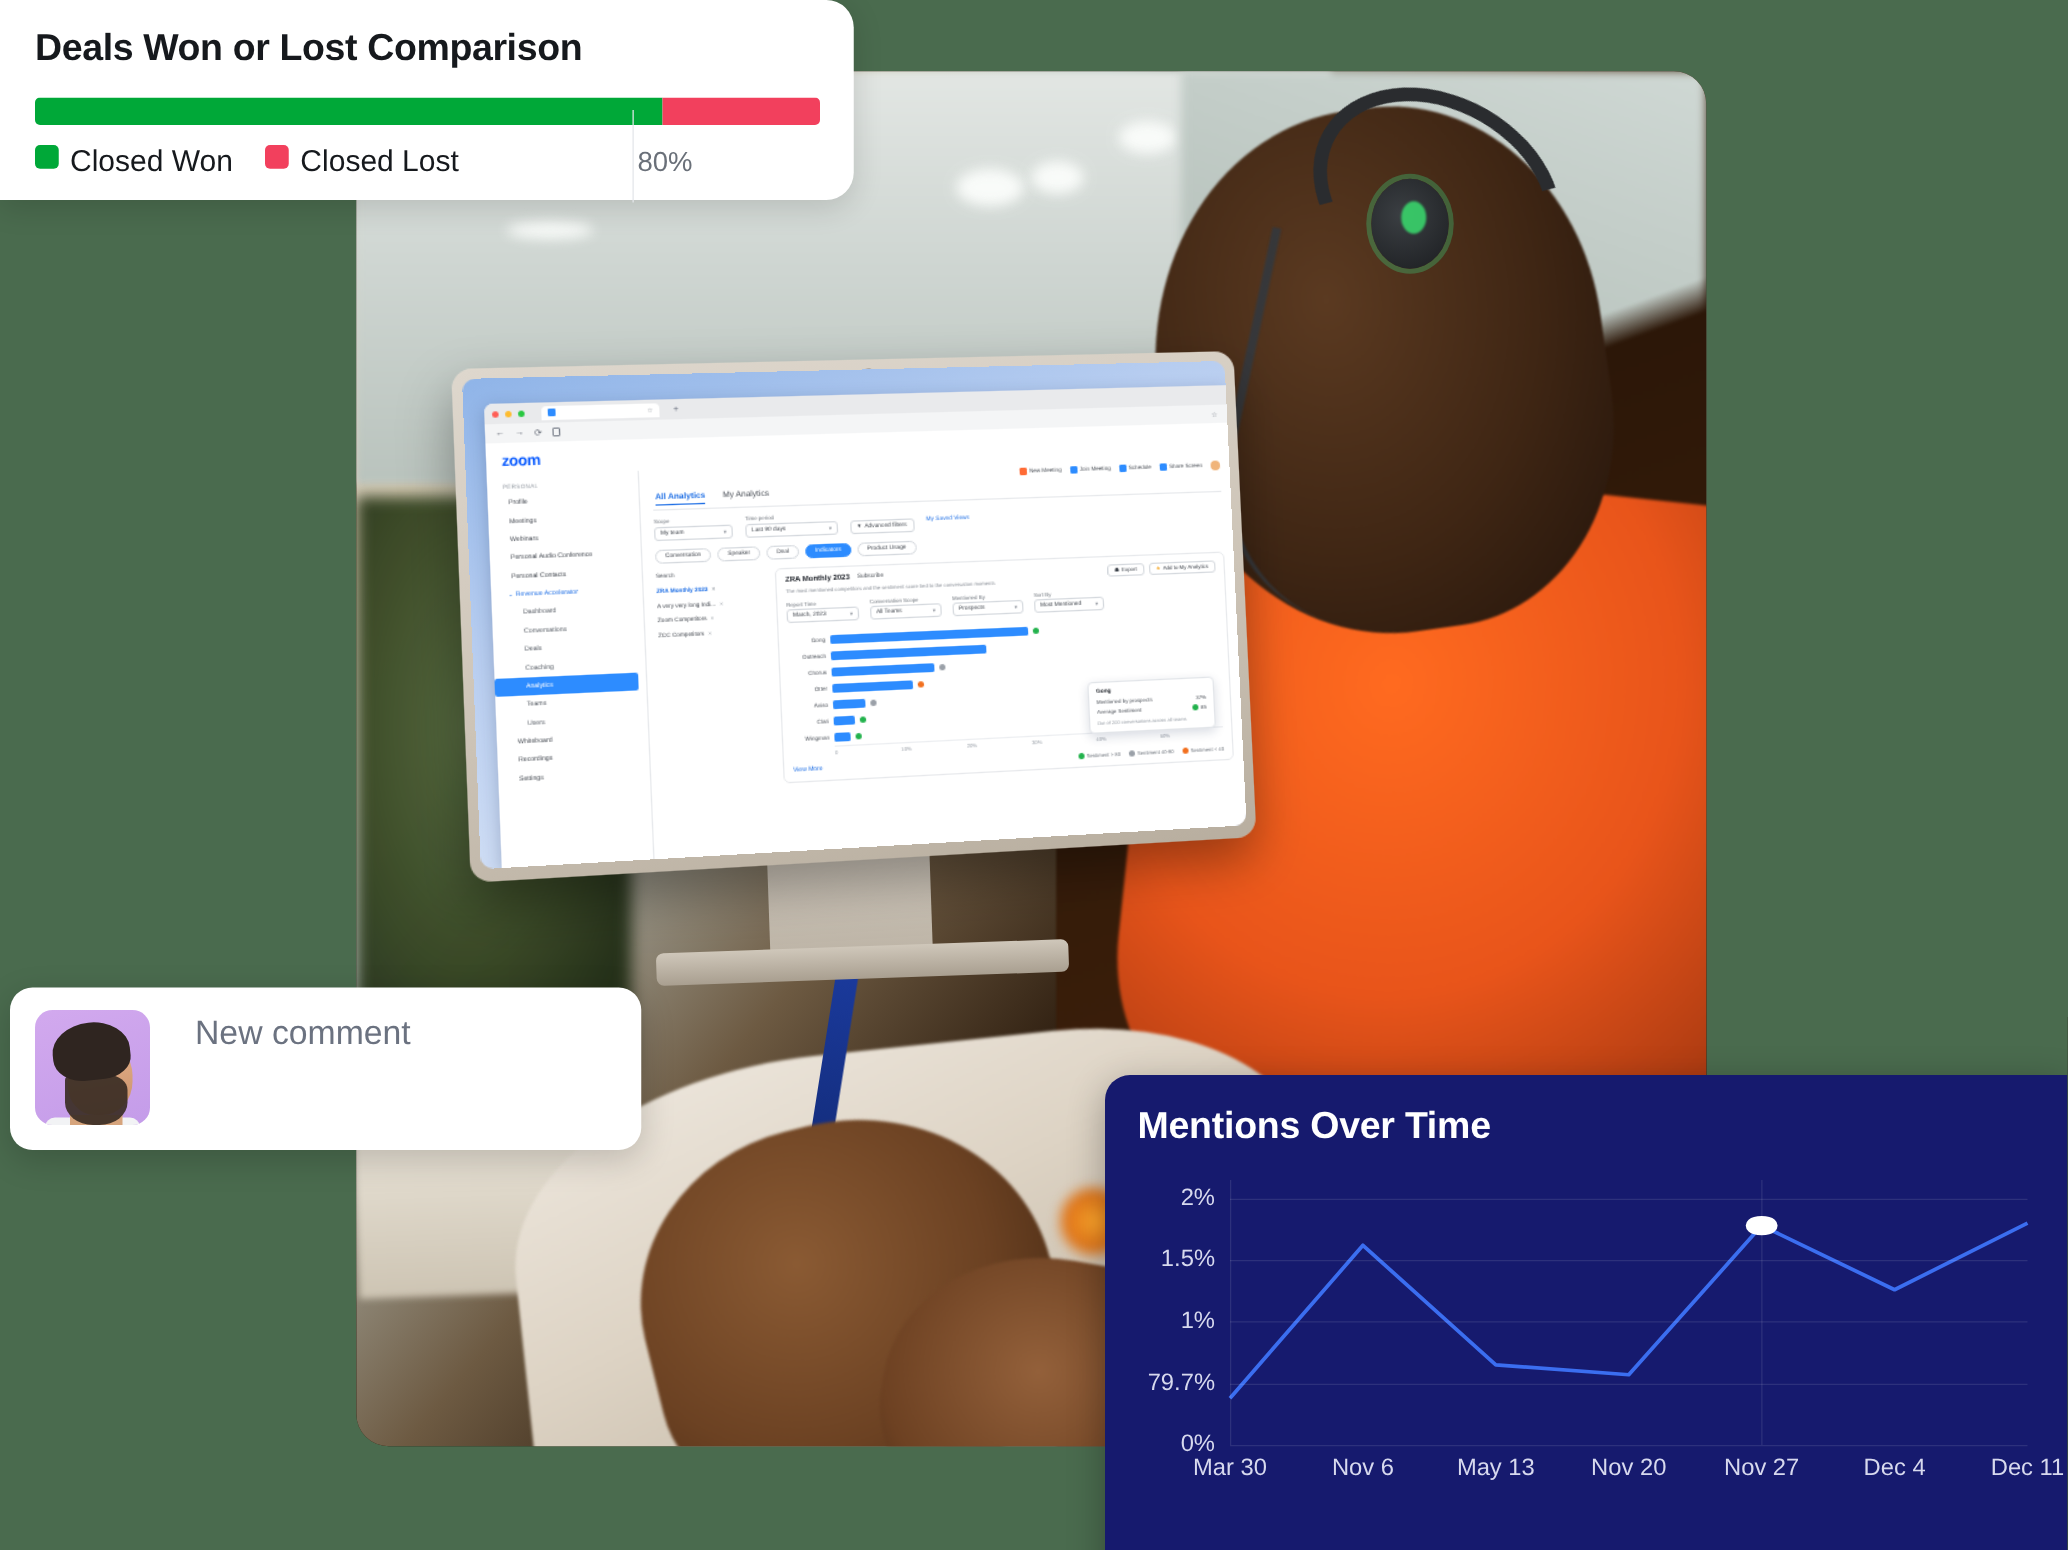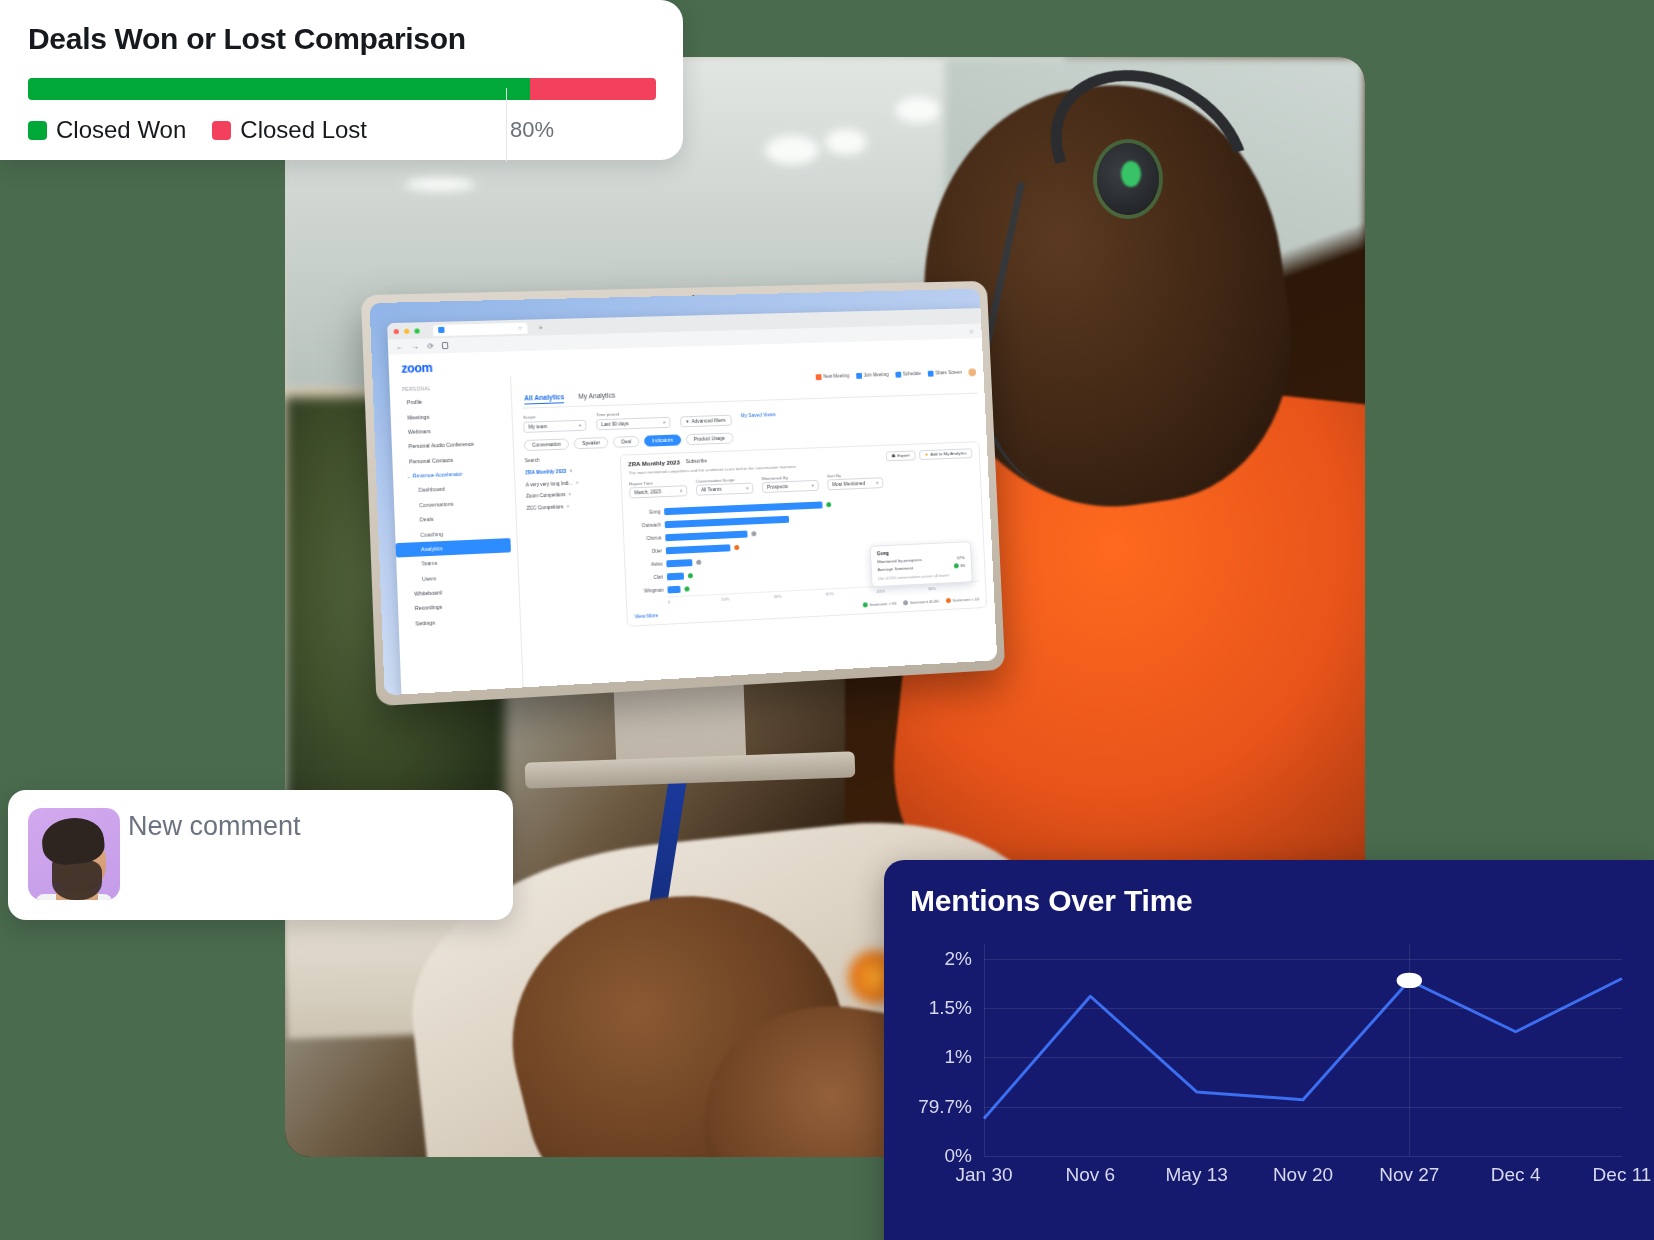--- a/index.html
+++ b/index.html
@@ -267,33 +267,33 @@
     position:absolute; left:0; top:0; width: 683px; height: 160px;
     background:#fff; border-radius: 0 22px 22px 0;
     box-shadow: 0 6px 24px rgba(0,0,0,.14);
     padding: 22px 28px;
   }
   .deals-title { font-size: 30px; font-weight: bold; color:#16191d; letter-spacing:-0.3px;}
   .deals-barwrap { display:flex; margin-top: 22px; height: 22px; border-radius:4px; overflow:hidden; width: 628px;}
   .deals-won{ background:#00a838; }
   .deals-lost{ background:#f2405d; }
   .deals-legendrow { display:flex; align-items:center; margin-top: 16px; position:relative; width:628px;}
-  .lg { display:flex; align-items:center; gap:9px; margin-right: 26px;}
+  .lg { display:flex; align-items:flex-start; gap:9px; margin-right: 26px;}
   .lg-sw { width:19px; height:19px; border-radius:4px; }
   .lg-sw.won{ background:#00a838;} .lg-sw.lost{ background:#f2405d;}
   .lg-txt{ font-size:24px; color:#16191d;}
   .deals-pct { position:absolute; left: 482px; font-size:22px; color:#6a7079;}
   .deals-tick { position:absolute; left: 478px; top:-28px; width:1px; height: 74px; background:#e3e6ea;}
 
   
   .comment-card {
     position:absolute; left: 8px; top: 790px; width: 505px; height: 130px;
     background:#fff; border-radius: 18px;
     box-shadow: 0 8px 26px rgba(0,0,0,.18);
-    display:flex; align-items:flex-start; gap: 8px; padding: 18px 20px;
+    display:flex; align-items:flex-start; gap: 36px; padding: 18px 20px;
   }
   .avatar {
     width: 92px; height: 92px; border-radius: 14px; flex: 0 0 92px; overflow:hidden; position:relative;
     background: linear-gradient(160deg,#d2a9ee 0%, #c49ce9 100%);
   }
   .av-hair { position:absolute; left:14px; top:10px; width:62px; height:46px;
              background:#2f2520; border-radius: 50% 50% 36% 40%; transform: rotate(-6deg);}
   .av-face { position:absolute; left:26px; top:26px; width:52px; height:58px;
              background: linear-gradient(170deg,#e6b58e,#c98f68); border-radius: 45% 45% 46% 42%;}
   .av-beard{ position:absolute; left:24px; top:52px; width:50px; height:40px;
@@ -681,21 +681,21 @@
           </svg>
       <div class="m-hline" style="top: 6.97674%;"></div>
           <div class="m-hline" style="top: 30.2326%;"></div>
           <div class="m-hline" style="top: 53.4884%;"></div>
           <div class="m-hline" style="top: 76.7442%;"></div>
           <div class="m-hline" style="top: 100%;"></div>
           <div class="m-vline" style="left: 0%;"></div>
           <div class="m-vline" style="left: 66.6667%;"></div>
         </div>
       <div class="m-xlabels" id="m-xlabels">
-          <span style="left: 0%;">Jan 30</span>
+          <span style="left: 0%;">Mar 30</span>
           <span style="left: 16.6667%;">Nov 6</span>
           <span style="left: 33.3333%;">May 13</span>
           <span style="left: 50%;">Nov 20</span>
           <span style="left: 66.6667%;">Nov 27</span>
           <span style="left: 83.3333%; text-align: center;">Dec 4</span>
           <span style="left: 100%;">Dec 11</span>
         </div>
     </div>
   </div>
 

